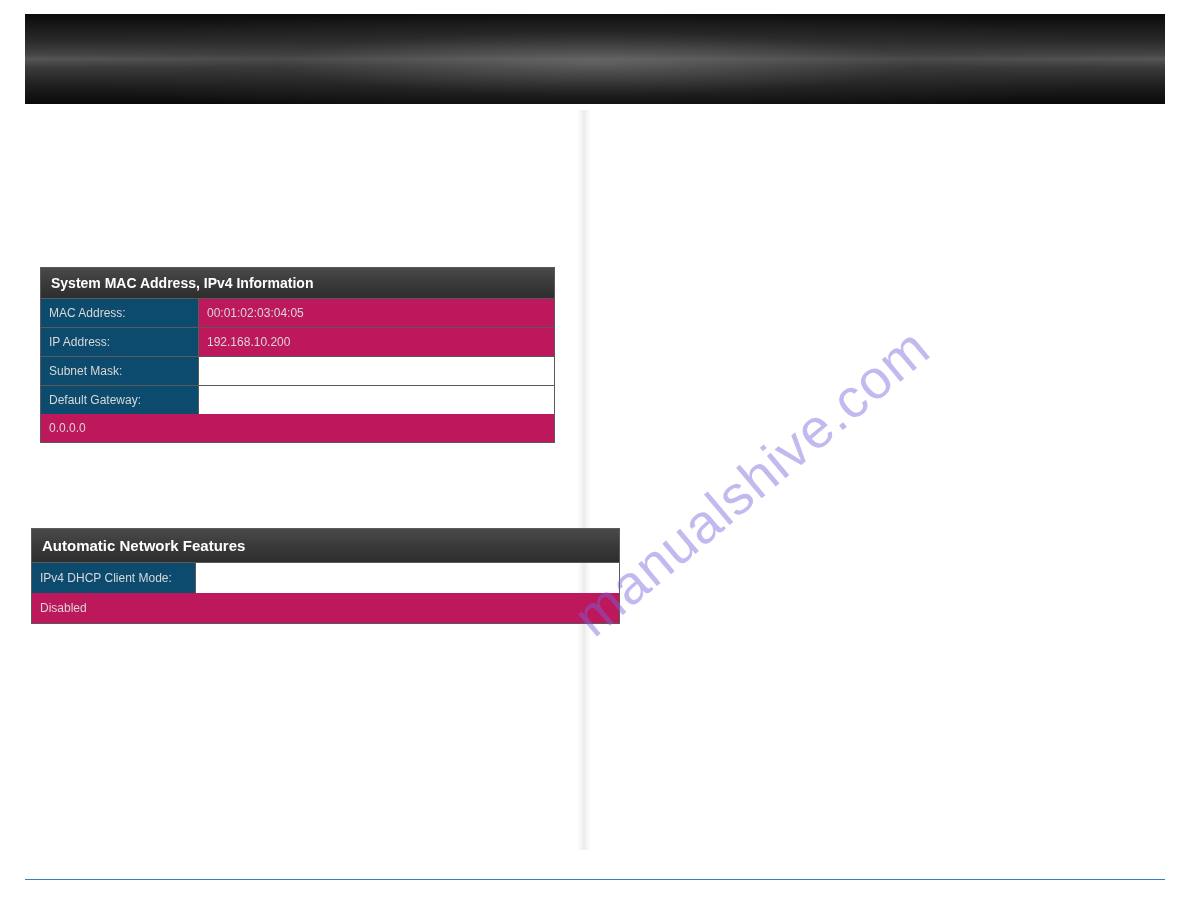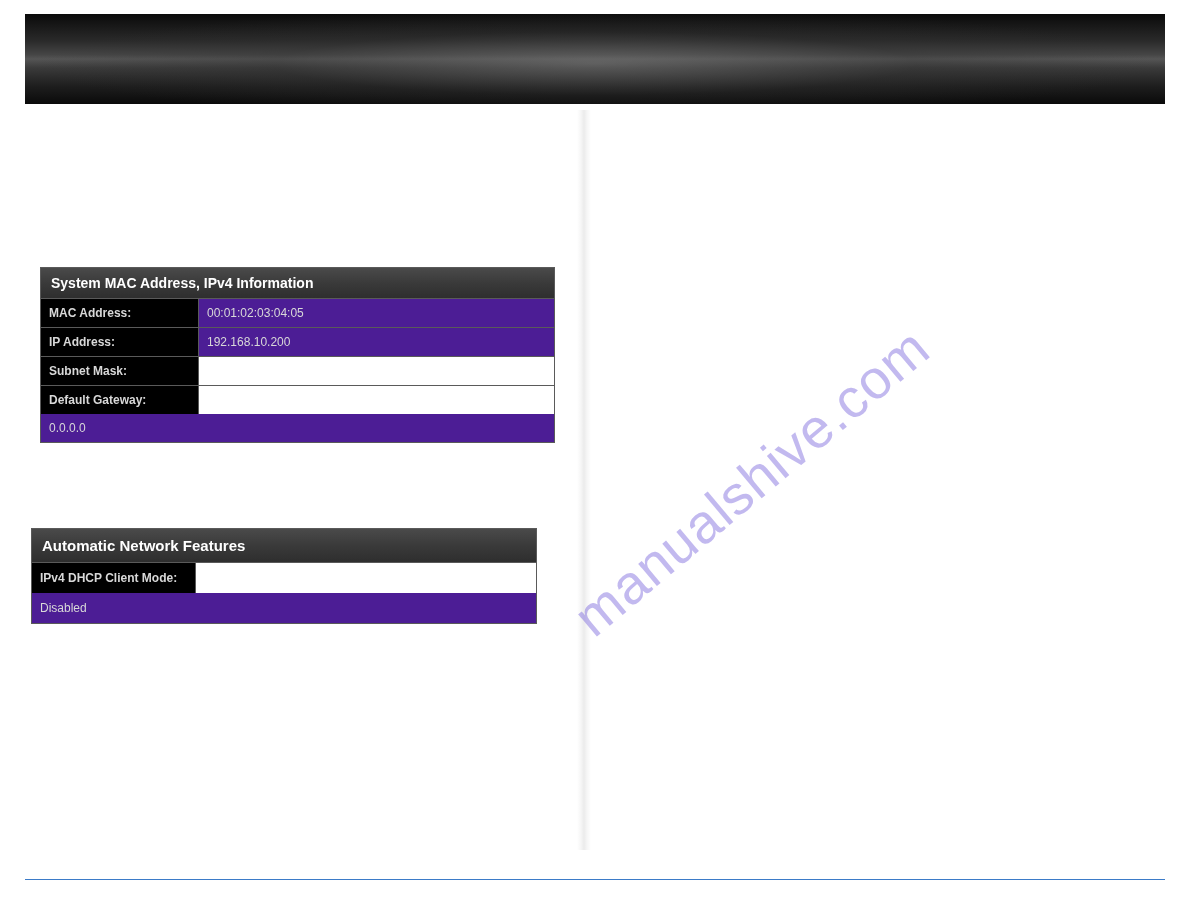--- a/index.html
+++ b/index.html
@@ -58,36 +58,35 @@
     .info-row {
       display: flex;
       border-bottom: 1px solid #5a5a5a;
     }
     .info-row:last-child {
       border-bottom: none;
       flex-direction: column;
     }
     .info-label {
       width: 158px;
-      background: #000000;
+      background: #0c4a6e;
       color: #d8d8d8;
       font-size: 12px;
       padding: 7px 8px;
       border-right: 1px solid #5a5a5a;
-      font-weight: bold;
     }
     .info-value {
       flex: 1;
-      background: #4c1d95;
+      background: #be185d;
       color: #d8d8d8;
       font-size: 12px;
       padding: 7px 8px;
     }
     .panel-2 {
-      width: 506px;
+      width: 589px;
       margin-left: -9px;
     }
     .panel-2 .panel-header {
       font-size: 15px;
       padding: 8px 10px;
     }
     .panel-2 .info-label {
       width: 164px;
       font-size: 12px;
       padding: 8px 8px;

